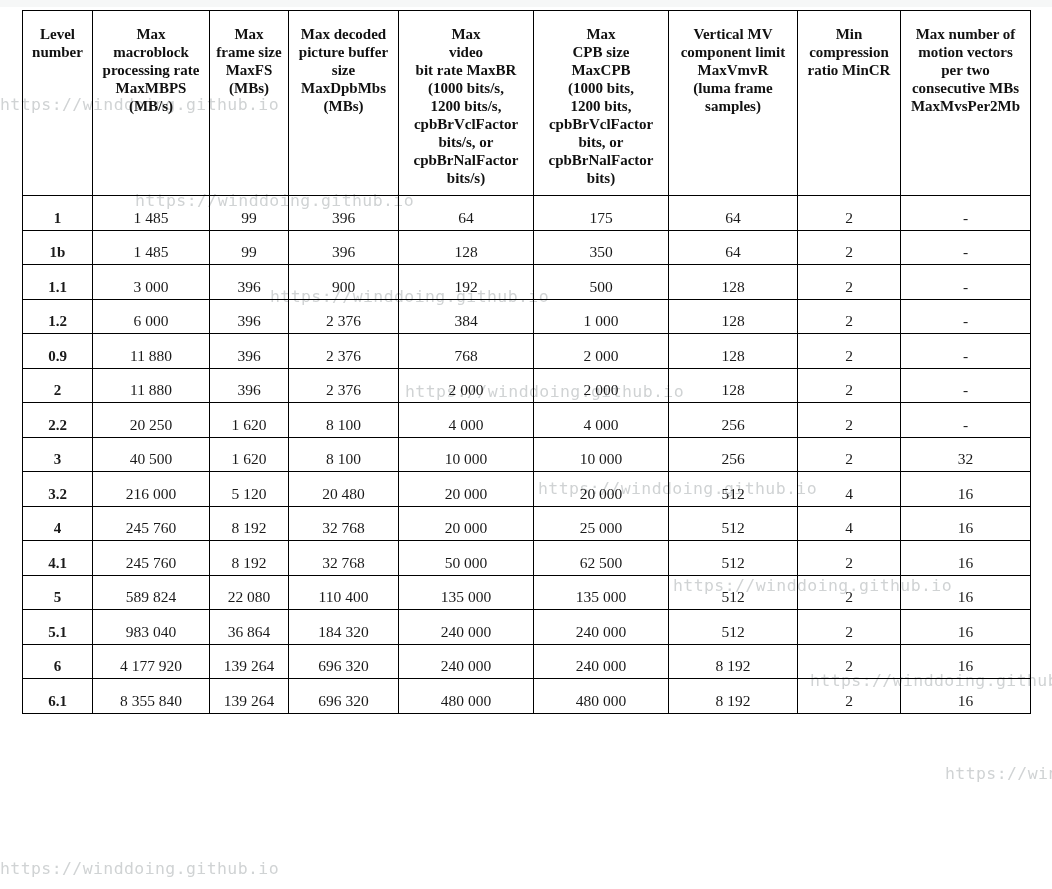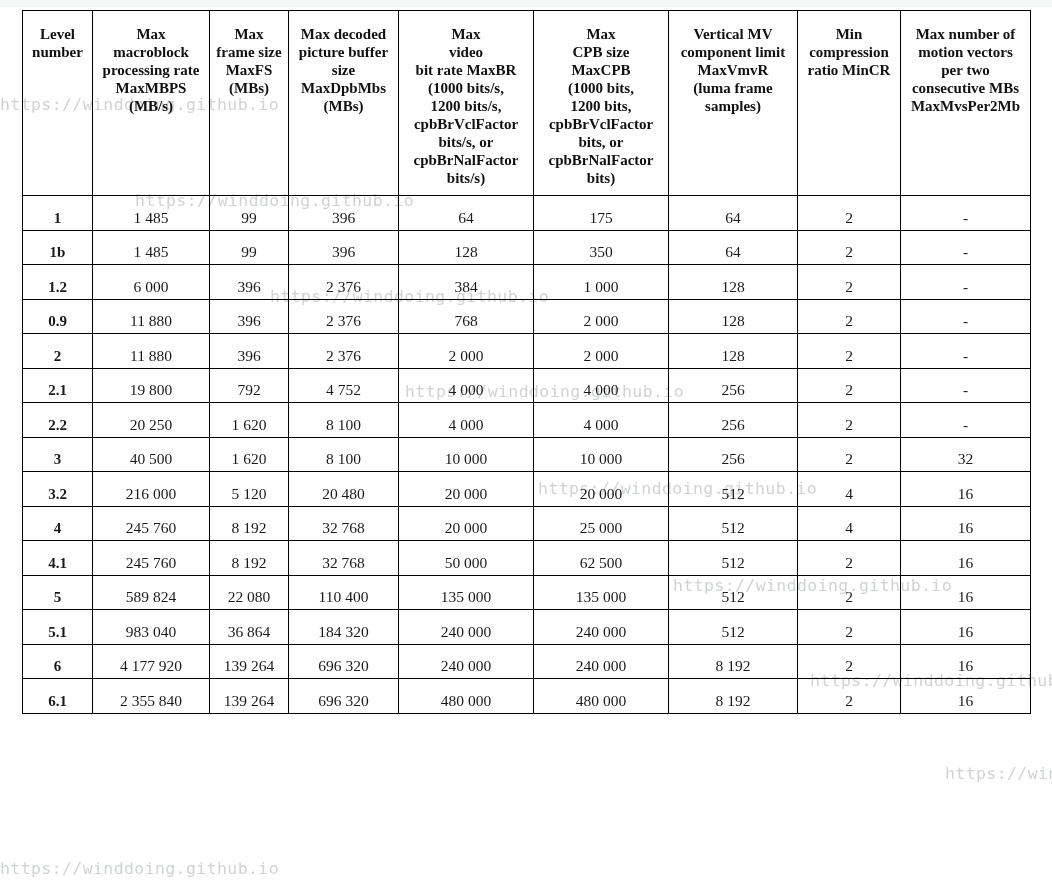--- a/index.html
+++ b/index.html
@@ -162,20 +162,31 @@
         <td>1 485</td>
         <td>99</td>
         <td>396</td>
         <td>128</td>
         <td>350</td>
         <td>64</td>
         <td>2</td>
         <td>-</td>
       </tr>
       <tr>
+        <td class="level">1.1</td>
+        <td>3 000</td>
+        <td>396</td>
+        <td>900</td>
+        <td>192</td>
+        <td>500</td>
+        <td>128</td>
+        <td>2</td>
+        <td>-</td>
+      </tr>
+      <tr>
         <td class="level">1.2</td>
         <td>6 000</td>
         <td>396</td>
         <td>2 376</td>
         <td>384</td>
         <td>1 000</td>
         <td>128</td>
         <td>2</td>
         <td>-</td>
       </tr>
@@ -191,31 +202,20 @@
         <td>-</td>
       </tr>
       <tr>
         <td class="level">2</td>
         <td>11 880</td>
         <td>396</td>
         <td>2 376</td>
         <td>2 000</td>
         <td>2 000</td>
         <td>128</td>
-        <td>2</td>
-        <td>-</td>
-      </tr>
-      <tr>
-        <td class="level">2.1</td>
-        <td>19 800</td>
-        <td>792</td>
-        <td>4 752</td>
-        <td>4 000</td>
-        <td>4 000</td>
-        <td>256</td>
         <td>2</td>
         <td>-</td>
       </tr>
       <tr>
         <td class="level">2.2</td>
         <td>20 250</td>
         <td>1 620</td>
         <td>8 100</td>
         <td>4 000</td>
         <td>4 000</td>
@@ -295,21 +295,21 @@
         <td>139 264</td>
         <td>696 320</td>
         <td>240 000</td>
         <td>240 000</td>
         <td>8 192</td>
         <td>2</td>
         <td>16</td>
       </tr>
       <tr>
         <td class="level">6.1</td>
-        <td>2 355 840</td>
+        <td>8 355 840</td>
         <td>139 264</td>
         <td>696 320</td>
         <td>480 000</td>
         <td>480 000</td>
         <td>8 192</td>
         <td>2</td>
         <td>16</td>
       </tr>
     </tbody>
 </table>

